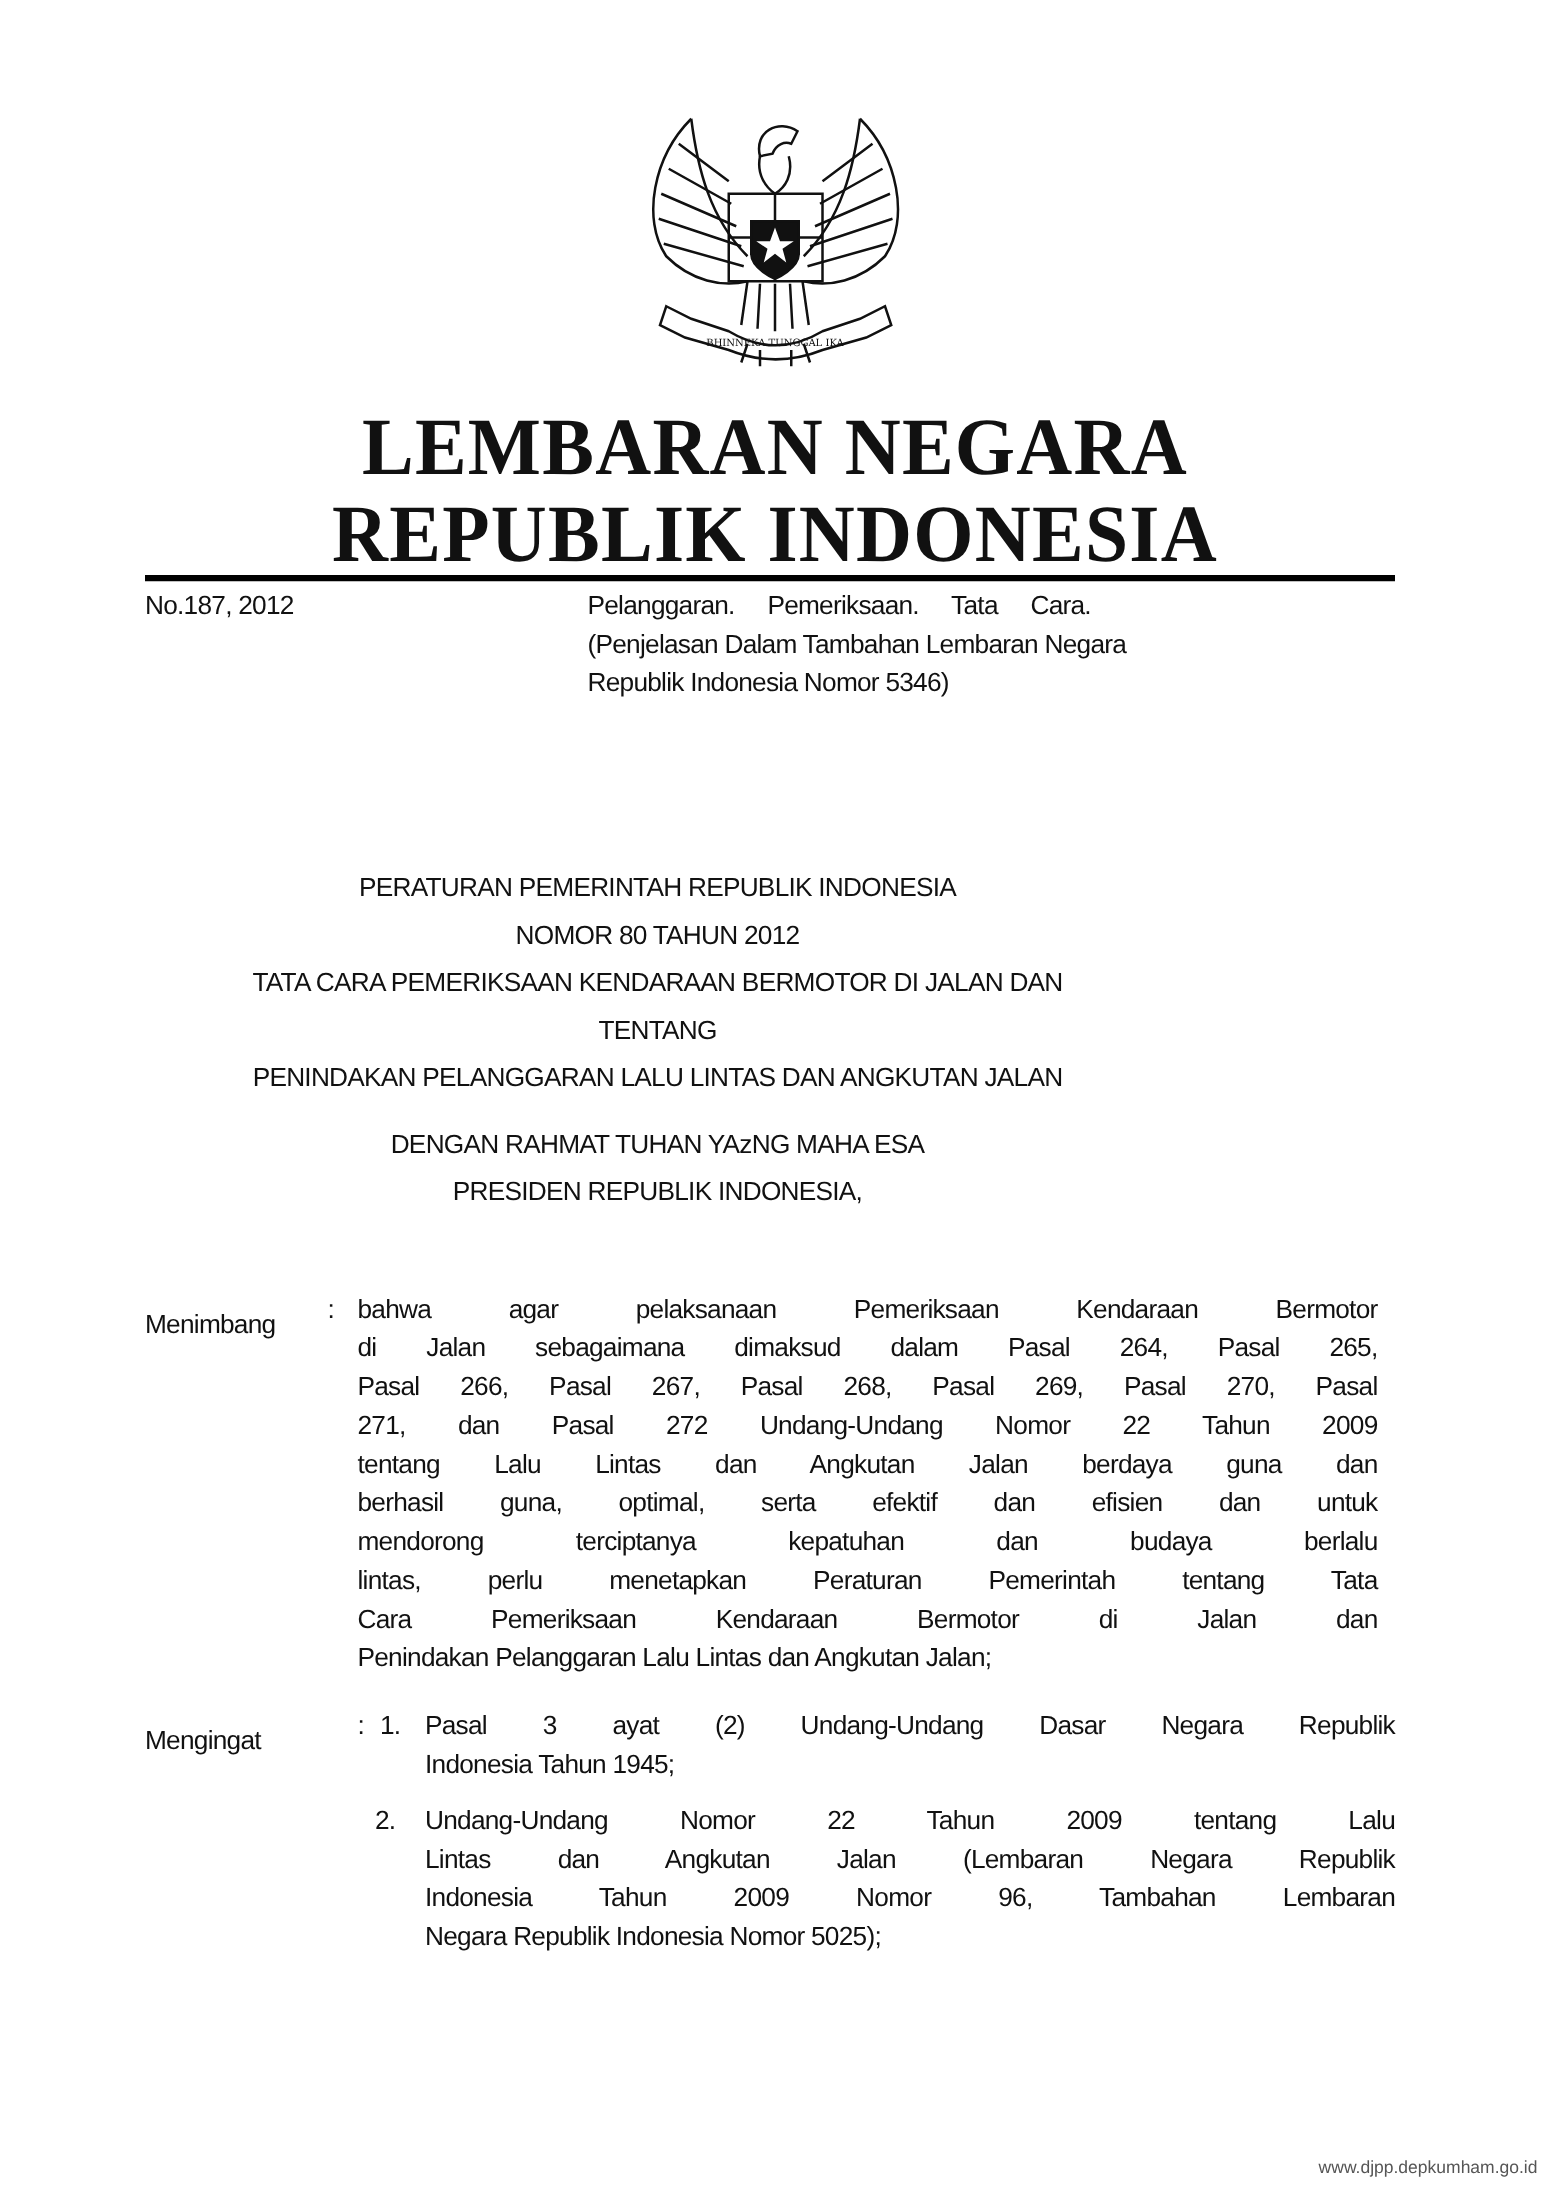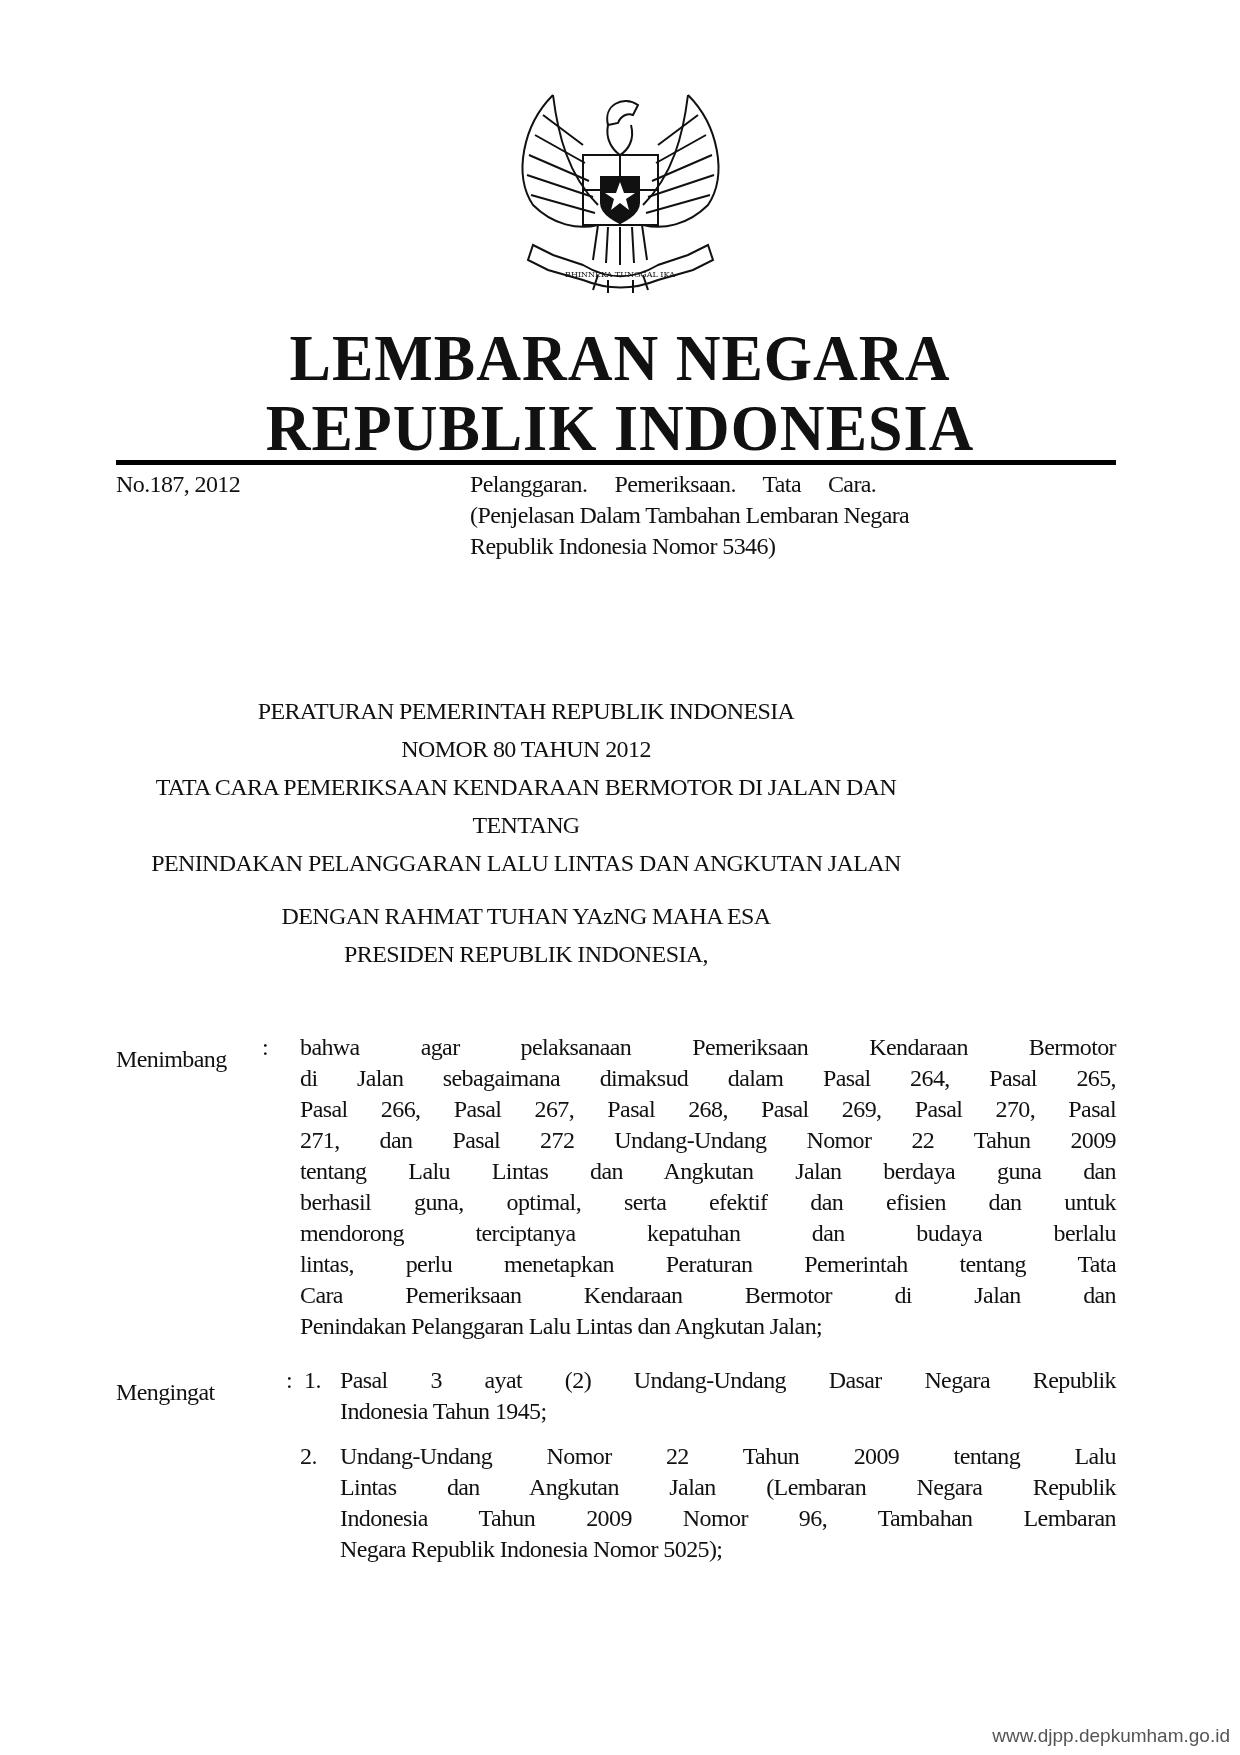--- a/index.html
+++ b/index.html
@@ -10,40 +10,40 @@
     .emblem { position: absolute; left: 513px; top: 85px; width: 215px; height: 210px; }
     .title {
       position: absolute; left: 0; width: 1240px; text-align: center;
       font-family: "Liberation Serif", serif; font-weight: bold;
       font-size: 62px; letter-spacing: 1px; line-height: 1;
       transform: scaleY(1.05);
     }
     .title.l1 { top: 327px; }
     .title.l2 { top: 397px; }
     .rule { position: absolute; left: 116px; width: 1000px; height: 5px; background: #000; top: 460px; }
-    .body-text { font-size: 24px; line-height: 31px; font-family: Liberation Serif, serif; letter-spacing: -0.6px; }
+    .body-text { font-size: 21px; line-height: 31px; font-family: Liberation Sans, sans-serif; letter-spacing: -0.6px; }
     .docno { position: absolute; left: 116px; top: 469px; }
     .subject { position: absolute; left: 470px; top: 469px; width: 643px; text-align: justify; text-align-last: left; }
     .center-block { position: absolute; left: 0; width: 1052px; text-align: center; }
     .center-block div { height: 38px; line-height: 38px; }
     .reg { top: 692px; }
     .dengan { top: 897px; }
     .row { position: absolute; left: 116px; width: 1000px; }
     .lbl { position: absolute; left: 0; top: 12px; }
     .colon { position: absolute; top: 0; }
-    .para { position: absolute; left: 184px; width: 816px; text-align: justify; }
+    .para { position: absolute; left: 170px; width: 816px; text-align: justify; }
     .para .line { display: block; text-align: justify; text-align-last: justify; }
     .para .line.last { text-align-last: left; }
     .num { position: absolute; left: 184px; }
     .item { position: absolute; left: 224px; width: 776px; }
     .item .line { display: block; text-align: justify; text-align-last: justify; }
     .item .line.last { text-align-last: left; }
     .footer {
       position: absolute; right: 10px; top: 1725px;
-      font-family: "Liberation Sans", sans-serif; font-size: 19px; color: #555;
+      font-family: "Liberation Sans", sans-serif; font-size: 14px; color: #555;
     }
   </style>
 </head>
 <body>
 
 <div class="emblem">
   <svg viewBox="0 0 215 210" width="215" height="210">
     <g fill="none" stroke="#111" stroke-width="2">
 
       <path d="M40 10 C 10 40, 0 90, 20 120 C 40 140, 65 145, 85 140"></path>

